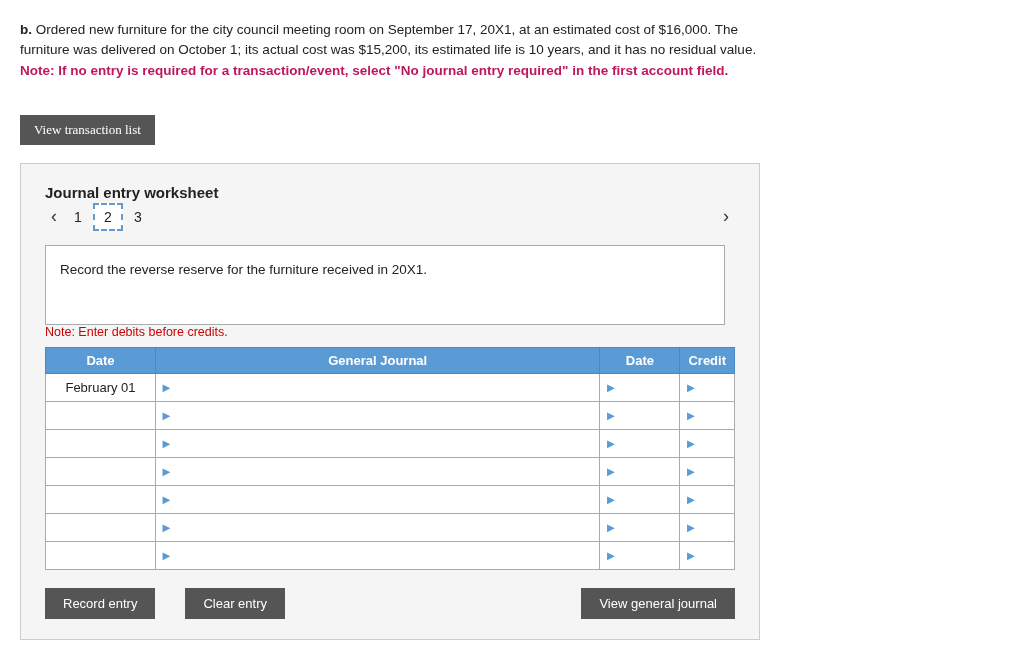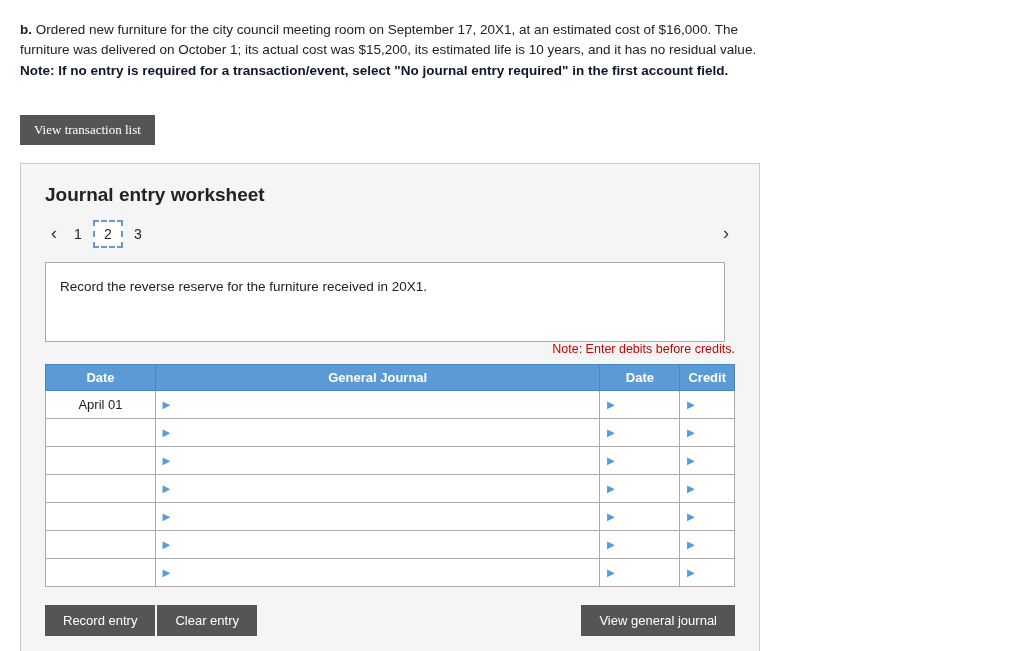--- a/index.html
+++ b/index.html
@@ -15,44 +15,44 @@
     .problem-text {
       font-size: 13.5px;
       line-height: 1.5;
       margin-bottom: 34px;
       max-width: 760px;
     }
     .problem-text .label-b {
       font-weight: bold;
     }
     .problem-text .note-red {
-      color: #0f172a;
+      color: #be185d;
       font-weight: bold;
     }
     .view-transaction-btn {
       display: inline-block;
       background: #555;
       color: #fff;
       padding: 7px 14px;
       font-size: 13px;
       cursor: pointer;
       border: none;
       margin-bottom: 18px;
       font-family: Liberation Serif, serif;
     }
     .worksheet-container {
       border: 1px solid #ccc;
       background: #f5f5f5;
       padding: 20px 24px 20px 24px;
       max-width: 740px;
     }
     .worksheet-title {
-      font-size: 19px;
+      font-size: 15px;
       font-weight: bold;
-      margin-bottom: 14px;
+      margin-bottom: 2px;
     }
     .nav-row {
       display: flex;
       align-items: center;
       margin-bottom: 14px;
       gap: 0;
     }
     .nav-arrow {
       font-size: 18px;
       cursor: pointer;
@@ -83,21 +83,20 @@
       padding: 14px 14px;
       font-size: 13.5px;
       line-height: 1.5;
       min-height: 80px;
       max-width: 680px;
     }
     .note-debits {
       color: #cc0000;
       font-size: 12.5px;
       margin-bottom: 8px;
-      text-align: right;
     }
     .journal-table {
       width: 100%;
       border-collapse: collapse;
       margin-bottom: 18px;
     }
     .journal-table thead tr th {
       background: #5b9bd5;
       color: #fff;
       font-size: 13px;
@@ -137,21 +136,21 @@
     .input-cell {
       border: none;
       outline: none;
       width: 100%;
       font-size: 13px;
       background: transparent;
     }
     .btn-row {
       display: flex;
       align-items: center;
-      gap: 2px;
+      gap: 30px;
     }
     .btn-dark {
       background: #555;
       color: #fff;
       border: none;
       padding: 8px 18px;
       font-size: 13px;
       cursor: pointer;
     }
   </style>
@@ -190,21 +189,21 @@
     <thead>
       <tr>
         <th class="col-date">Date</th>
         <th class="col-journal">General Journal</th>
         <th class="col-debit">Date</th>
         <th class="col-credit">Credit</th>
       </tr>
     </thead>
     <tbody>
       <tr>
-        <td class="cell-date">April 01</td>
+        <td class="cell-date">February 01</td>
         <td class="cell-input">
           <div class="cell-with-arrow">
             <span class="cell-arrow">►</span>
             <input class="input-cell" type="text" value="" style="">
           </div>
         </td>
         <td class="cell-input">
           <div class="cell-with-arrow">
             <span class="cell-arrow">►</span>
             <input class="input-cell" type="text" value="" style="">

